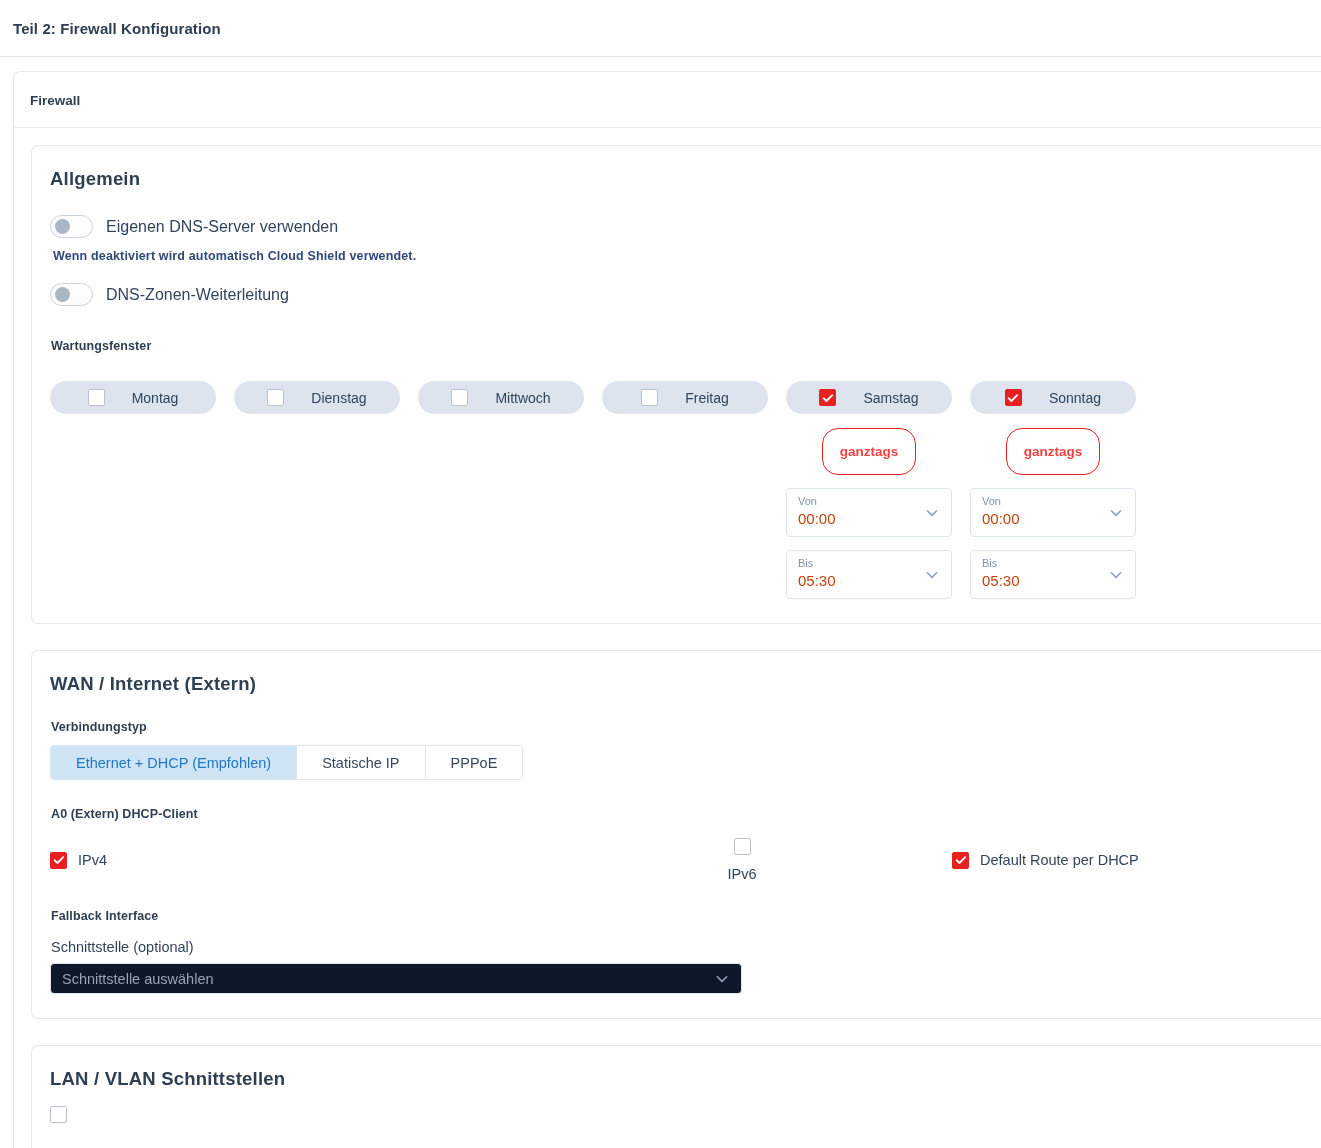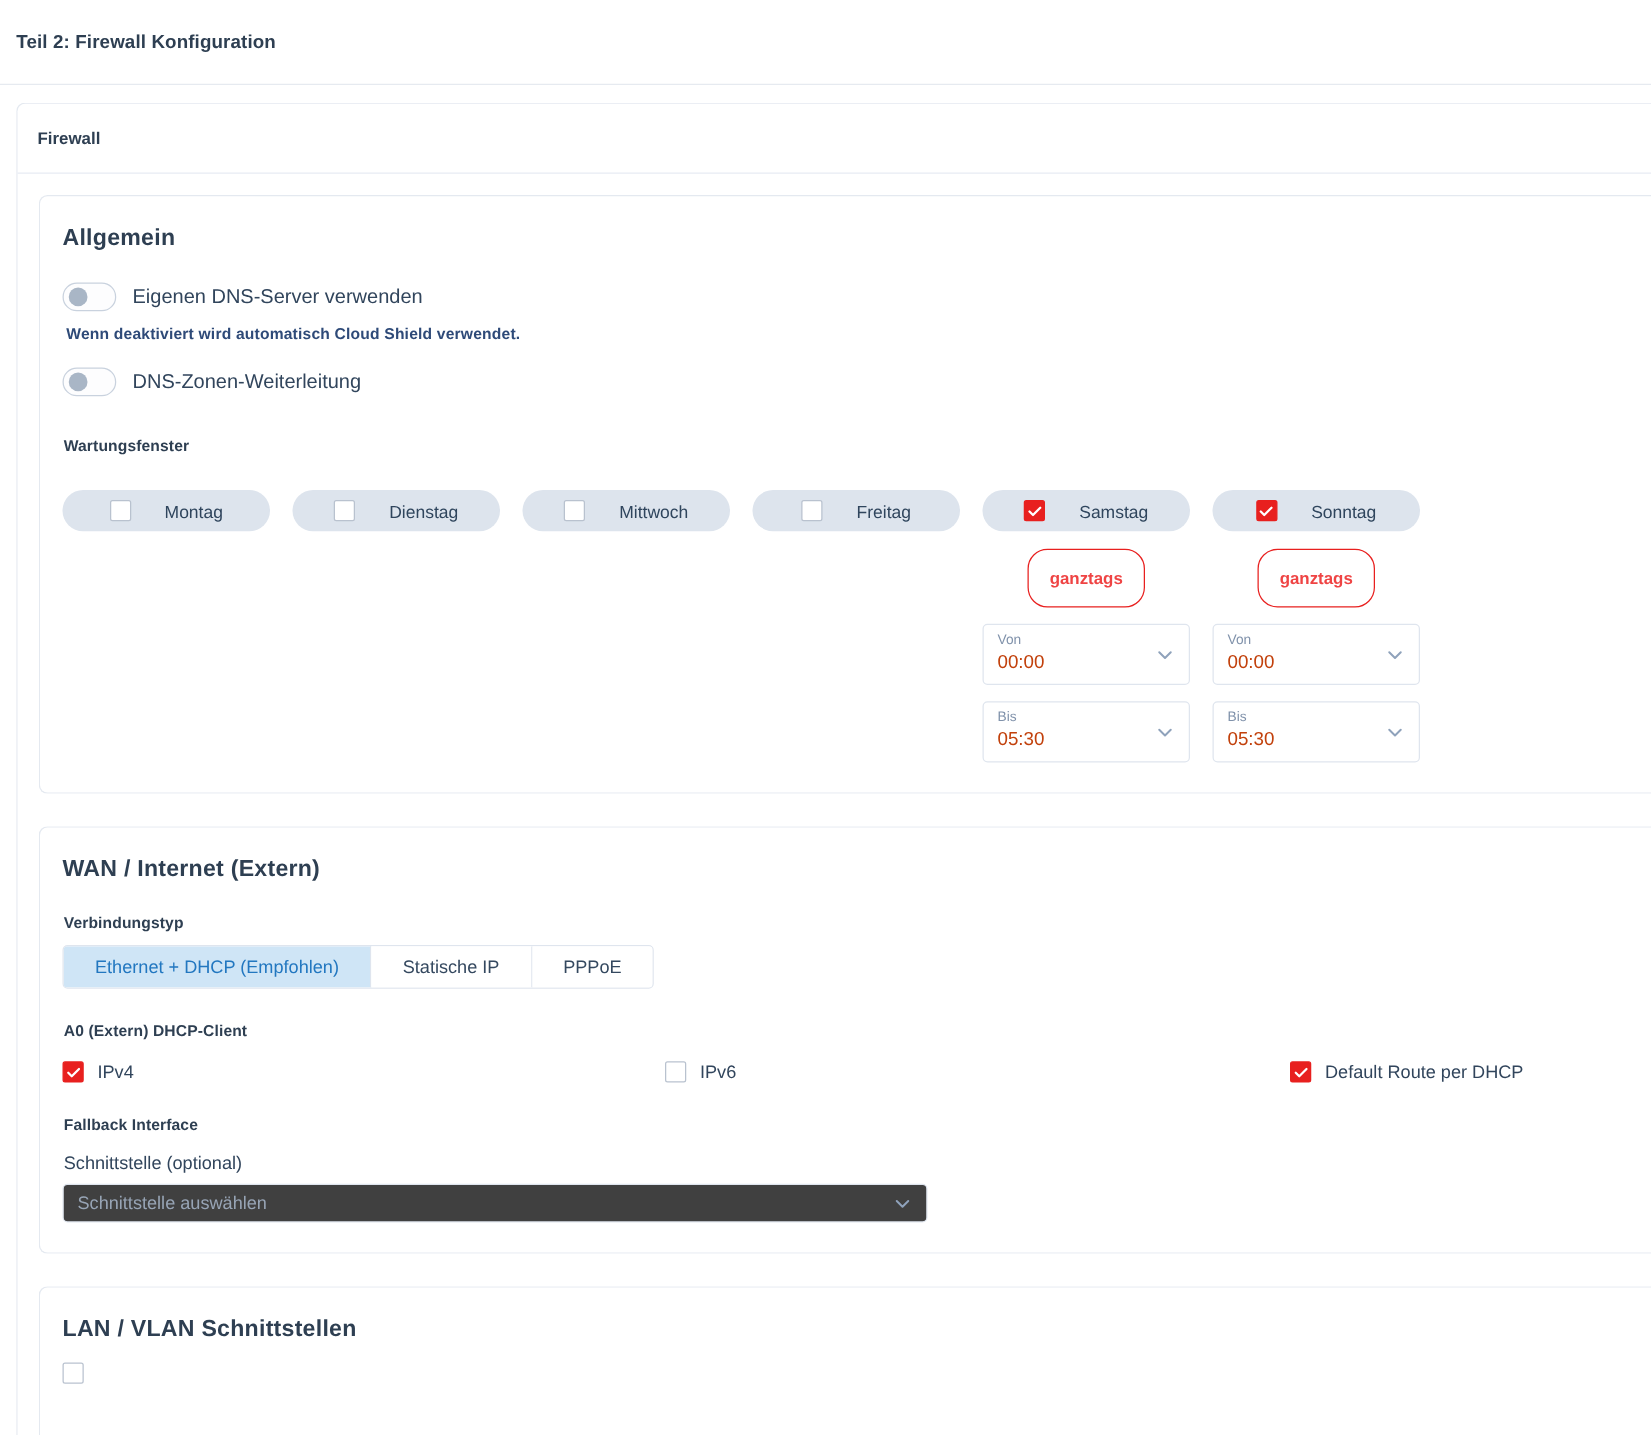--- a/index.html
+++ b/index.html
@@ -13,21 +13,21 @@
   }
   body {
     width: 1321px;
     height: 1148px;
     overflow: hidden;
     position: relative;
   }
 
   
   .page-head {
-    height: 68px;
+    height: 57px;
     display: flex;
     align-items: center;
     padding-left: 13px;
     border-bottom: 1px solid #e6eaf0;
     text-align: right;
   }
   .page-head h1 {
     margin: 0;
     font-size: 15px;
     font-weight: bold;
@@ -247,34 +247,34 @@
     margin-top: 17px;
   }
   .dhcp-item {
     display: flex;
     align-items: center;
     gap: 11px;
     font-size: 14.5px;
     color: #31455c;
   }
   .dhcp-item.c1 { width: 482px; }
-  .dhcp-item.c2 { width: 500px; }
+  .dhcp-item.c2 { width: 420px; flex-direction: column; }
 
   
   .sel-label {
     font-size: 14.5px;
     color: #31455c;
     margin: 0 0 8px 1px;
   }
   .plain-sel {
     width: 692px;
     height: 31px;
     border: 1px solid #dfe5ee;
     border-radius: 4px;
-    background: #404040;
+    background: #0f172a;
     display: flex;
     align-items: center;
     padding: 0 11px;
     position: relative;
     cursor: pointer;
   }
   .plain-sel .ph {
     font-size: 14.5px;
     color: #97a4b5;
   }

